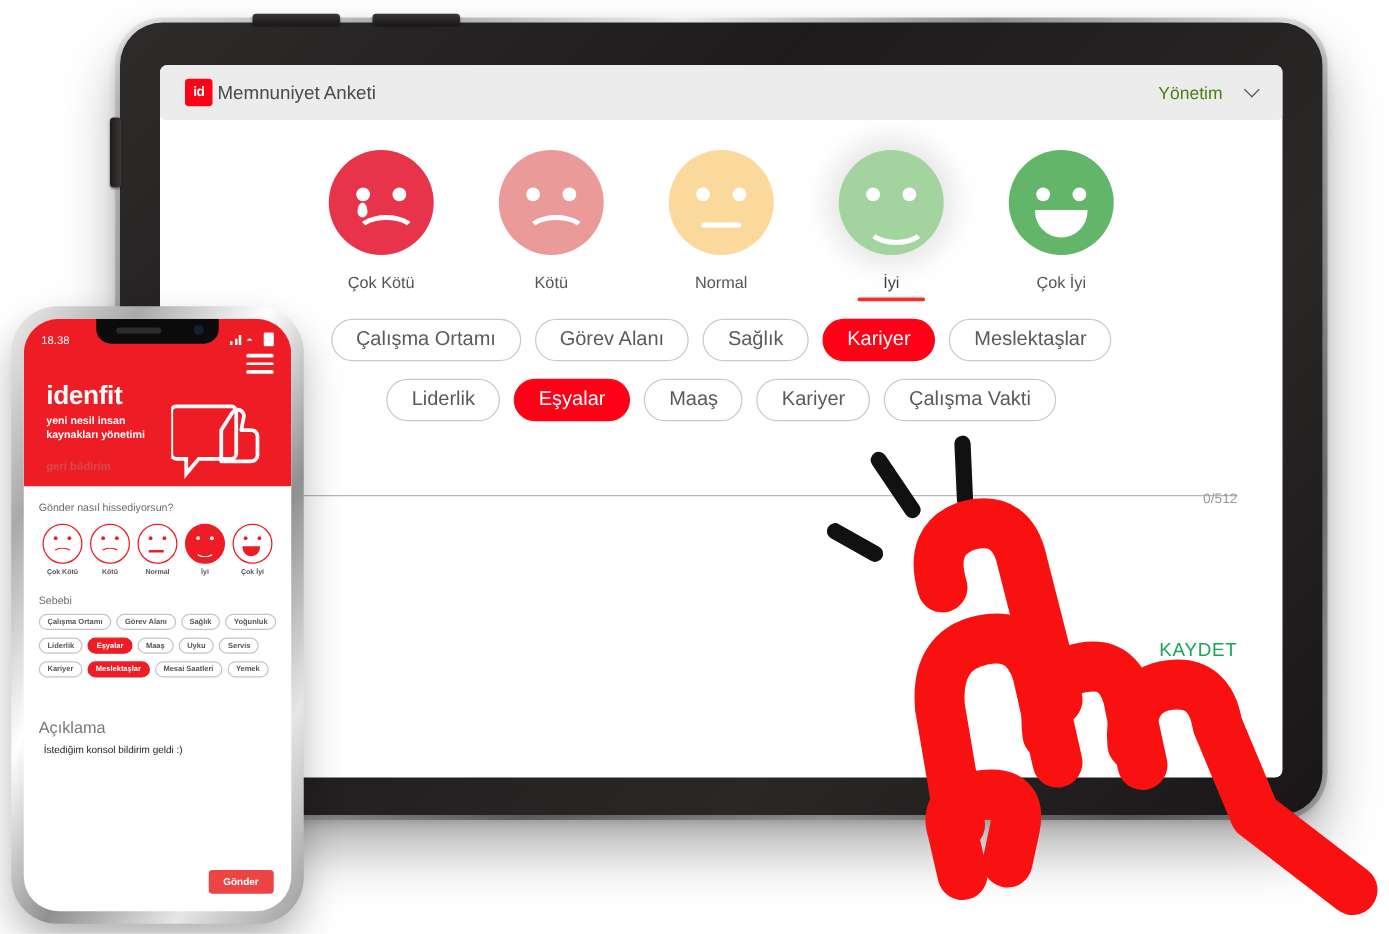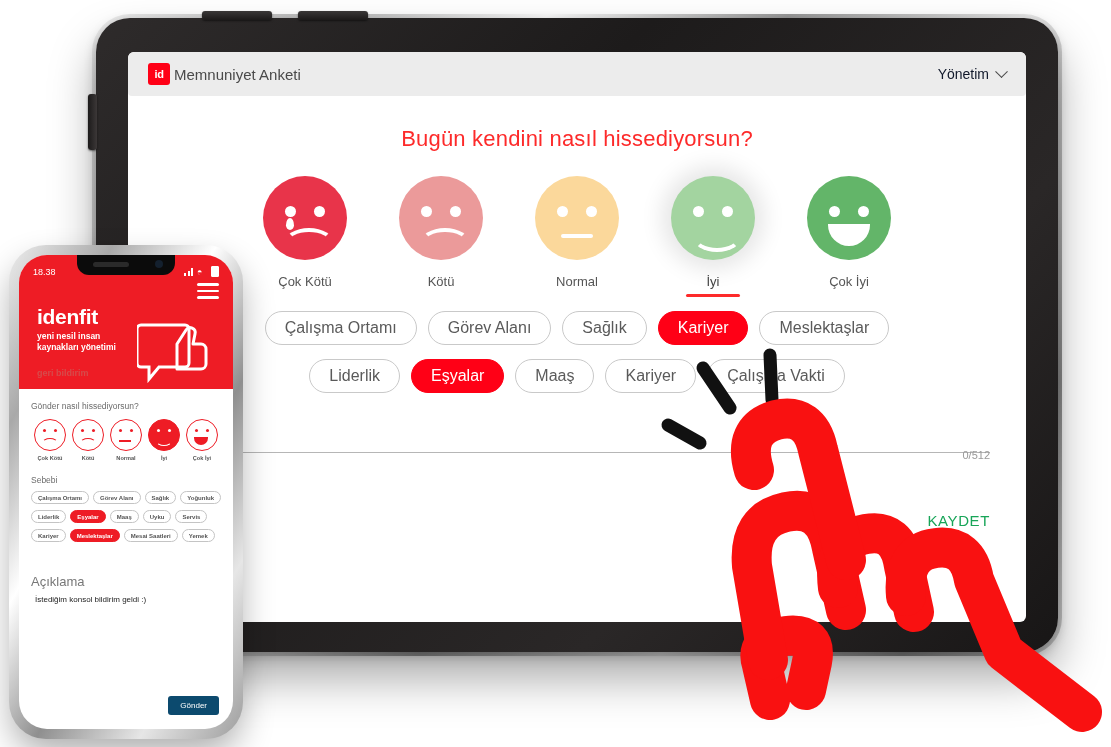--- a/index.html
+++ b/index.html
@@ -39,21 +39,21 @@
   #t-header{
     height:44px;margin:0;background:#ececec;display:flex;align-items:center;
     padding:0 20px;border-radius:4px;
   }
   #t-logo{
     width:22px;height:22px;background:#ff0016;border-radius:3px;
     color:#fff;font-size:11px;font-weight:700;display:flex;align-items:center;justify-content:center;
     letter-spacing:-.5px;
   }
   #t-title{margin-left:4px;color:#4a4a4a;font-size:15px;}
-  #t-user{margin-left:auto;color:#0f172a;font-size:14px;display:flex;align-items:center;gap:8px;}
+  #t-user{margin-left:auto;color:#4d7c0f;font-size:14px;display:flex;align-items:center;gap:19px;}
   .caret{display:inline-block;width:8px;height:8px;border-right:1.6px solid #4a4a4a;border-bottom:1.6px solid #4a4a4a;transform:rotate(45deg) translate(-2px,-2px);}
 
   #t-question{
     text-align:center;color:#fd2a2a;font-size:22px;margin-top:30px;letter-spacing:.2px;
   }
 
   
   #t-moods{display:flex;justify-content:center;gap:52px;margin-top:24px;}
   .mood{width:84px;display:flex;flex-direction:column;align-items:center;}
   .face{width:84px;height:84px;border-radius:50%;position:relative;}
@@ -138,22 +138,22 @@
      border-top-color:transparent;border-left-color:transparent;border-right-color:transparent;}
   .pface.on .pm-smile{border-color:transparent transparent #fff transparent;}
   .pm-open{position:absolute;left:7px;top:17px;width:14px;height:8px;background:#ee1c25;border-radius:0 0 9px 9px;}
   .pm-lab{font-size:5.6px;color:#555;margin-top:4px;font-weight:600;}
   #ph-sebebi{font-size:8.5px;color:#6b6b6b;margin-top:14px;}
   .ph-chiprow{display:flex;gap:4px;margin-top:6px;}
   .ph-chip{border:1px solid #c4c4c4;border-radius:9px;padding:2.5px 6px;font-size:6px;color:#555;white-space:nowrap;font-weight:600;}
   .ph-chip.on{background:#ee1c25;border-color:#ee1c25;color:#fff;}
   #ph-acik-lab{font-size:13px;color:#777;margin-top:32px;}
   #ph-acik-val{font-size:8px;color:#222;margin-top:6px;padding-left:4px;}
-  #ph-send{position:absolute;right:14px;bottom:14px;background:#0c4a6e;color:#fff;font-size:8px;
-     padding:5px 12px;border-radius:3px;font-weight:400;margin-top:34px;}
+  #ph-send{position:absolute;right:14px;bottom:14px;background:#ef4444;color:#fff;font-size:8px;
+     padding:5px 12px;border-radius:3px;font-weight:700;margin-top:34px;}
 
   
   #hand-overlay{position:absolute;left:0;top:0;width:1111px;height:747px;pointer-events:none;z-index:40;}
 </style>
 </head>
 <body>
 
 <div class="stage">
 
   <div id="tablet">
@@ -165,21 +165,20 @@
 
       <div id="t-header">
         <div id="t-logo">id</div>
         <div id="t-title">Memnuniyet Anketi</div>
         <div id="t-user">
           <span>Yönetim</span>
           <span class="caret"></span>
         </div>
       </div>
 
-      <div id="t-question">Bugün kendini nasıl hissediyorsun?</div>
 
       <div id="t-moods">
 
         <div class="mood">
           <div class="face" style="background:#e8344a">
             <span class="eye l"></span>
               <span class="eye r"></span>
             <span class="tear"></span>
               <span class="mouth-frown"></span>
           </div>

